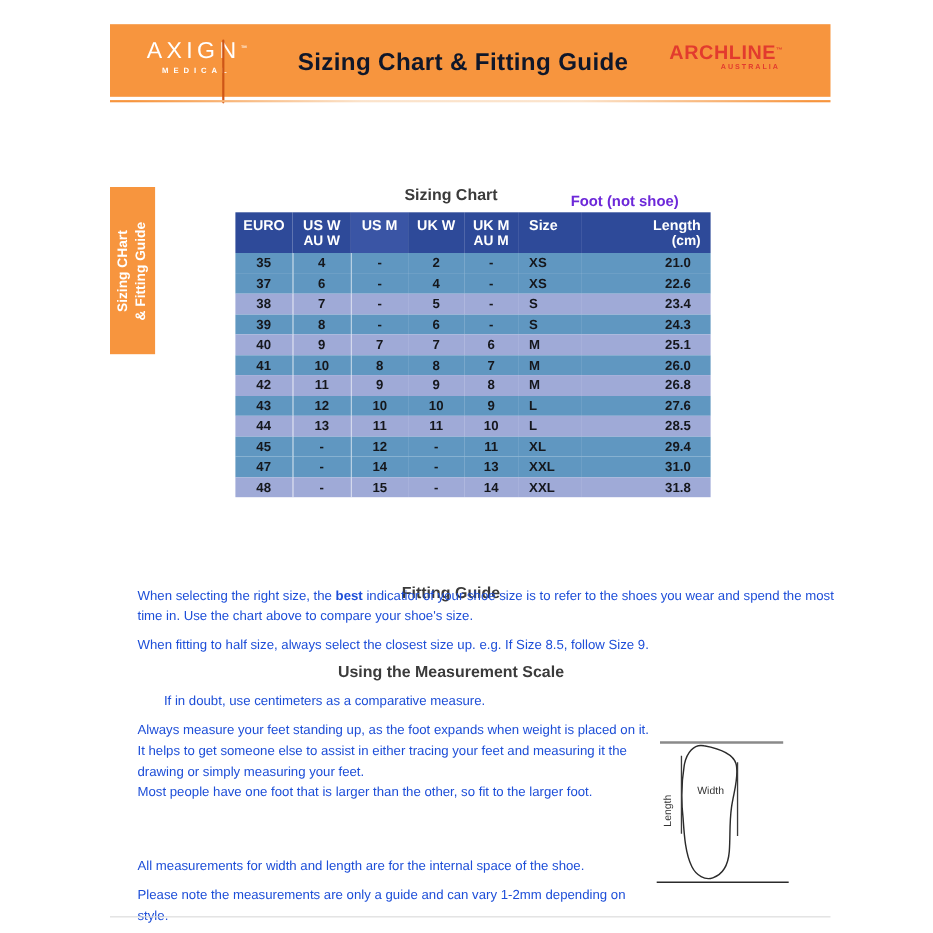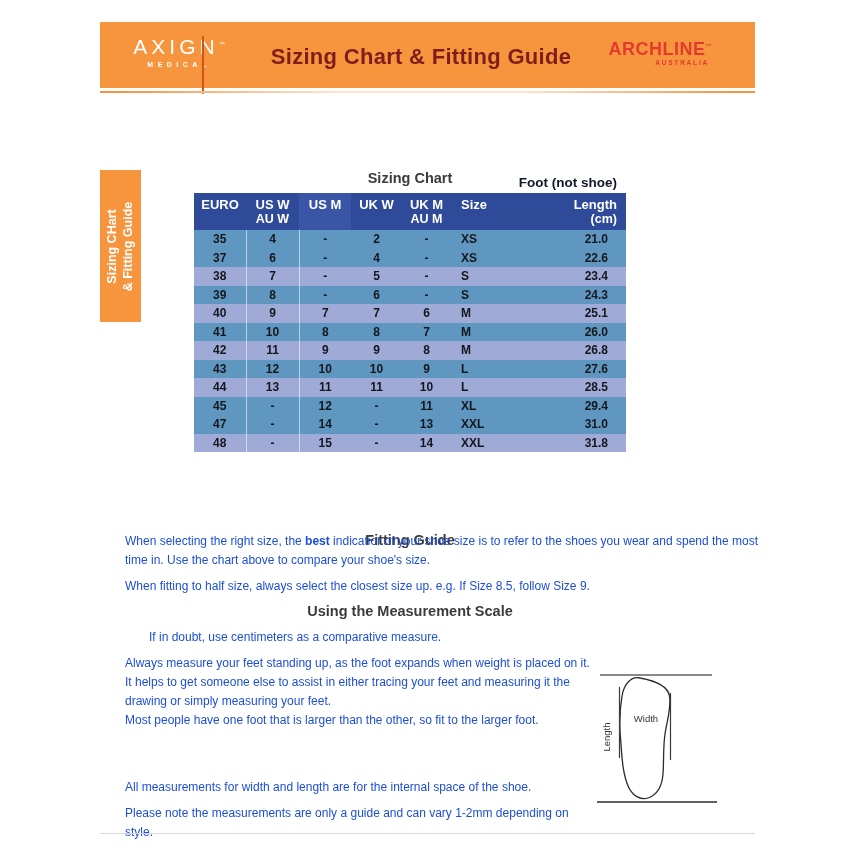--- a/index.html
+++ b/index.html
@@ -12,44 +12,44 @@
   
   .banner { position:absolute; left:100px; top:22px; width:655px; height:66px;
             background:var(--banner-orange); }
   .axign { position:absolute; left:24px; top:10px; width:110px; text-align:center; color:#fff; }
   .axign-name { font-size:21px; font-weight:400; letter-spacing:4px; line-height:24px; }
   .axign-tm { font-size:6px; vertical-align:super; letter-spacing:0; }
   .axign-sub { font-size:7px; font-weight:700; letter-spacing:4.5px; margin-top:2px; }
   .axign-line { position:absolute; left:78px; top:4px; width:2px; height:58px;
                 background:#CE5517; border-radius:1px; }
   .banner-title { position:absolute; left:41px; top:22px; width:560px; text-align:center;
-                  color:#7f1d1d; font-size:22px; font-weight:700; letter-spacing:0.3px; }
+                  color:#0f172a; font-size:22px; font-weight:700; letter-spacing:0.3px; }
   .archline { position:absolute; right:43px; top:14px; text-align:right;
               color:var(--archline-red); }
   .archline-name { font-size:18px; font-weight:700; letter-spacing:0.5px; line-height:20px; }
   .archline-tm { font-size:6px; vertical-align:super; }
   .archline-sub { font-size:6.5px; font-weight:700; letter-spacing:1.8px; margin-top:0px; padding-right:3px; }
   .banner-underline { position:absolute; left:100px; top:91px; width:655px; height:2px;
     background:linear-gradient(90deg,#F7953E 0%,#F7953E 3%,#FBE3CB 35%,#FBE3CB 65%,#F7953E 97%,#F7953E 100%); }
   
   .side-tab { position:absolute; left:100px; top:170px; width:41px; height:152px;
               background:var(--banner-orange); }
   .side-tab-text { position:absolute; left:-55.5px; top:55.5px; width:152px; height:41px;
                    transform:rotate(-90deg); color:#fff; font-weight:700; font-size:12.5px;
                    line-height:15.5px; text-align:center; padding-top:4px; box-sizing:border-box; }
   
   .center-heading { position:absolute; left:125px; width:570px; text-align:center;
                     font-weight:700; font-size:14.5px; color:#3b3b3b; }
   #sizing-chart-heading { top:170px; }
   #fitting-guide-heading { top:532px; }
   #measurement-heading { top:603px; }
   .foot-note { position:absolute; left:460px; top:175px; width:157px; text-align:right;
-               font-weight:700; font-size:13.5px; color:#0f172a; }
-  
-  .sizing-table { position:absolute; left:194px; top:193px; width:413px;
+               font-weight:700; font-size:13.5px; color:#6d28d9; }
+  
+  .sizing-table { position:absolute; left:214px; top:193px; width:413px;
                   border-collapse:collapse; table-layout:fixed;padding-left:24px; }
   .sizing-table th { background:var(--table-header-bg); color:#fff; font-size:13px;
                      font-weight:700; vertical-align:top; padding:4px 0 3px 0; height:28px;
                      text-align:center; line-height:15px; }
   .sizing-table th.th-light { background:#3A55A5; }
   .sizing-table th .l2 { display:block; font-size:12.5px; }
   .sizing-table td { font-size:12px; font-weight:700; color:#15171c; text-align:center;
                      height:18.5px; padding:0; line-height:18.5px; }
   .row-dark td { background:var(--row-dark); }
   .row-light td { background:var(--row-light); }

